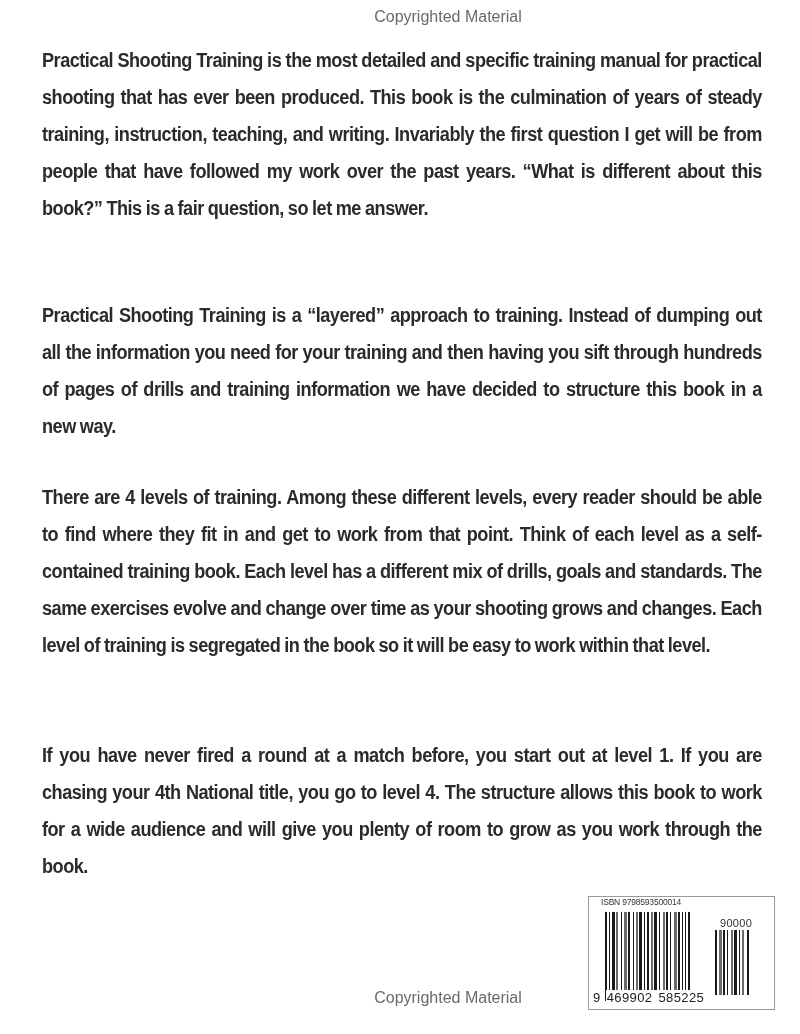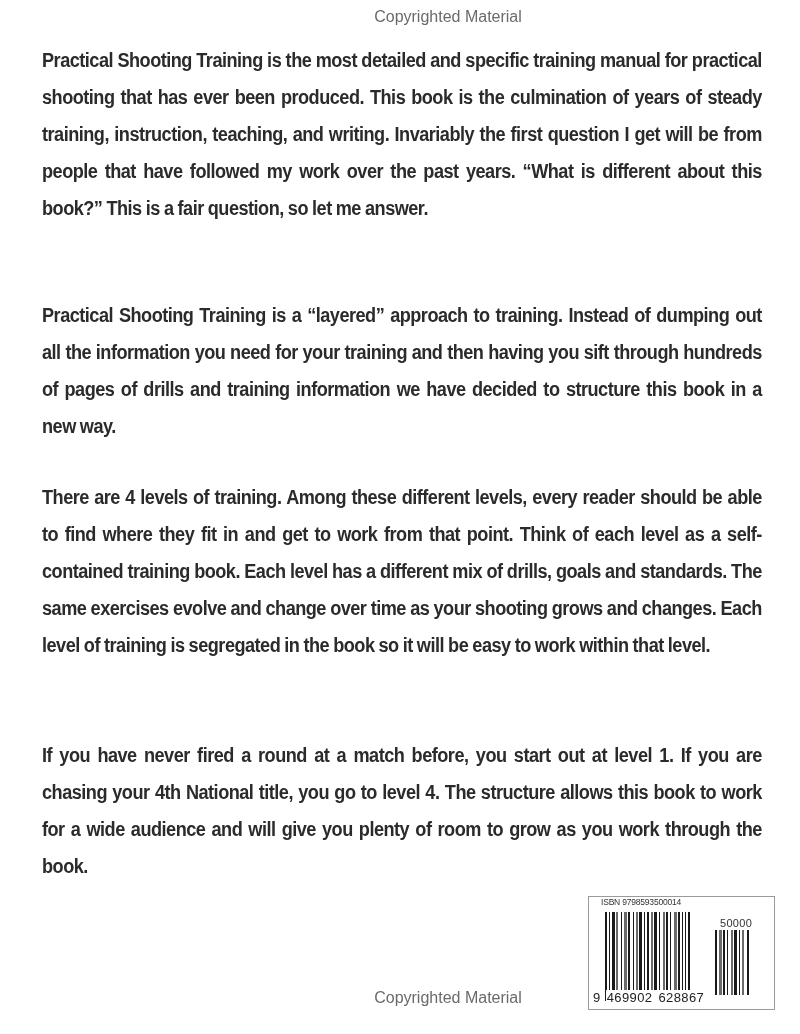--- a/index.html
+++ b/index.html
@@ -186,24 +186,24 @@
     <span class="bar" style="width:1px"></span>
       <span class="gap" style="width:2px"></span>
     <span class="bar long" style="width:1px"></span>
       <span class="gap" style="width:2px"></span>
     <span class="bar long" style="width:2px"></span>
   </div>
 
   <div class="isbn-digits">
     <span>9</span>
     <span>469902</span>
-    <span>628867</span>
+    <span>585225</span>
   </div>
 
-  <div class="addon-label">50000</div>
+  <div class="addon-label">90000</div>
 
   <div class="addon-bars">
     <span class="bar" style="width:2px"></span>
       <span class="gap" style="width:2px"></span>
     <span class="bar gray" style="width:3px"></span>
       <span class="gap" style="width:1px"></span>
     <span class="bar" style="width:2px"></span>
       <span class="gap" style="width:2px"></span>
     <span class="bar" style="width:1px"></span>
       <span class="gap" style="width:3px"></span>

